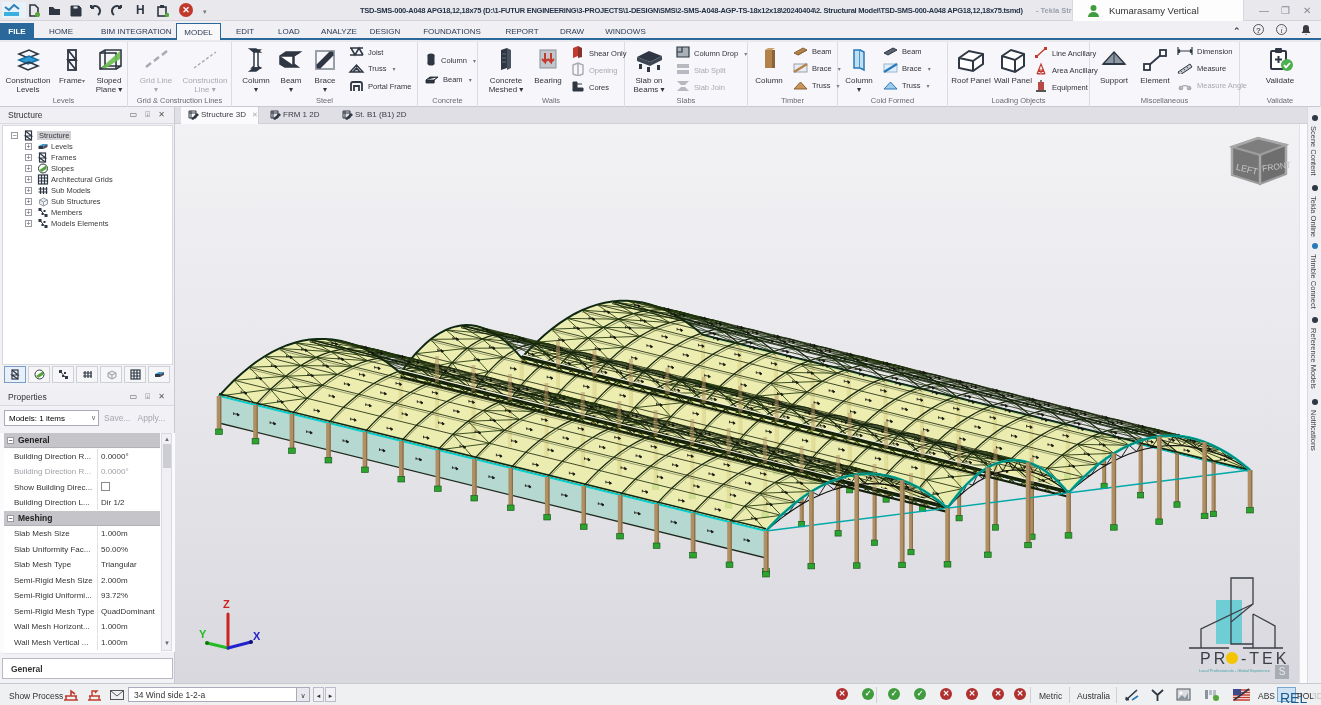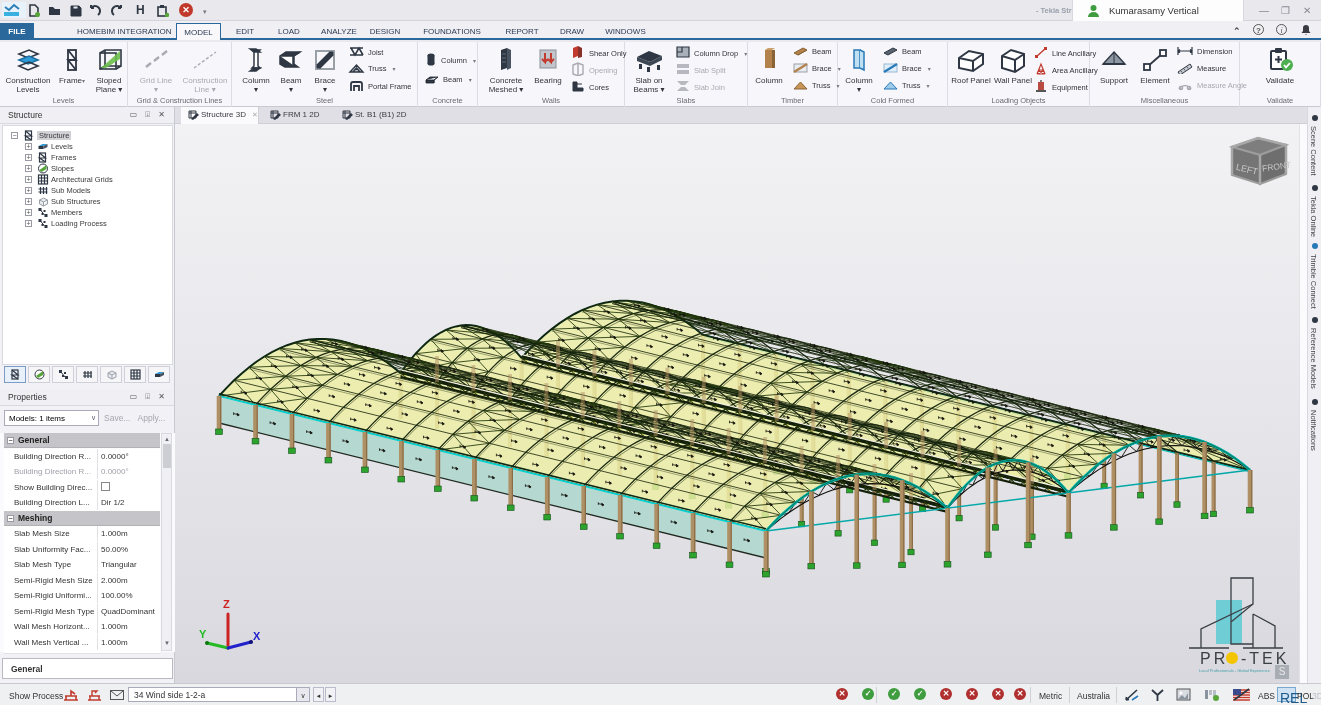--- a/index.html
+++ b/index.html
@@ -78,35 +78,36 @@
       <div class="abs" style="left:136px;top:3px;font-size:12px;font-weight:bold;color:#2e3743">H</div>
       <svg class="abs" style="left:156px;top:4px" width="13" height="13" viewBox="0 0 13 13">
         <rect x="2" y="3" width="8" height="9" fill="none" stroke="#2e3743" stroke-width="1.6"></rect>
         <rect x="4" y="1" width="4" height="3" fill="#2e3743"></rect>
         <circle cx="11" cy="11" r="2.2" fill="#57a639"></circle>
       </svg>
       <div class="abs" style="left:179px;top:3px;width:14px;height:14px;border-radius:50%;background:#c0392b">
         <div style="color:#fff;font-size:9px;text-align:center;line-height:14px;font-weight:bold">✕</div>
       </div>
       <div class="abs" style="left:203px;top:8px;font-size:7px;color:#777">▾</div>
+  <div class="tt abs">TSD-SMS-000-A048 APG18,12,18x75 (D:\1-FUTUR ENGINEERING\3-PROJECTS\1-DESIGN\SMS\2-SMS-A048-AGP-TS-18x12x18\20240404\2. Structural Model\TSD-SMS-000-A048 APG18,12,18x75.tsmd)</div>
   <div class="tg abs">- Tekla Str</div>
   <div id="userbox" class="abs">
         <svg class="abs" style="left:14px;top:4px" width="13" height="13" viewBox="0 0 13 13">
           <circle cx="6.5" cy="4" r="3" fill="#3f9c3f"></circle>
           <path d="M1,13 a5.5,5 0 0 1 11,0 Z" fill="#3f9c3f"></path>
         </svg>
         <span>Kumarasamy Vertical</span>
       </div>
   <span class="winbtn abs" style="left:1259px">—</span>
   <span class="winbtn abs" style="left:1281px">❐</span>
   <span class="winbtn abs" style="left:1303px">✕</span>
 </div>
 <div id="tabs" class="abs">
       <div id="filetab" class="rtab">FILE</div>
-      <div class="rtab" style="left:66px;width:46px">HOME</div>
+      <div class="rtab" style="left:38px;width:46px">HOME</div>
       <div class="rtab" style="left:101px;width:64px">BIM INTEGRATION</div>
       <div class="rtab" id="modeltab" style="left:176px;width:45px">MODEL</div>
       <div class="rtab" style="left:226px;width:38px">EDIT</div>
       <div class="rtab" style="left:269px;width:40px">LOAD</div>
       <div class="rtab" style="left:314px;width:50px">ANALYZE</div>
       <div class="rtab" style="left:364px;width:42px">DESIGN</div>
       <div class="rtab" style="left:411px;width:82px">FOUNDATIONS</div>
       <div class="rtab" style="left:498px;width:48px">REPORT</div>
       <div class="rtab" style="left:551px;width:42px">DRAW</div>
       <div class="rtab" style="left:598px;width:55px">WINDOWS</div>
@@ -509,21 +510,21 @@
             <span class="pm" style="left:14px;top:2px">+</span>
             <svg class="abs" style="left:26px;top:0px" width="12" height="11" viewBox="0 0 11 11">
               <g fill="#2e3743">
                 <rect x="1" y="1" width="3" height="3"></rect>
                 <rect x="6" y="3" width="2" height="2"></rect>
                 <rect x="4" y="6" width="2" height="2"></rect>
                 <rect x="7" y="7" width="3" height="3"></rect>
                 <path d="M3,3 L7,8" stroke="#2e3743" stroke-width="1"></path>
               </g>
             </svg>
-            <span class="abs" style="left:40px;top:1px">Loading Process</span>
+            <span class="abs" style="left:40px;top:1px">Models Elements</span>
           </div>
         </div>
   </div>
   <div class="abs" style="left:0px;top:259px;width:175px;height:21px">
         <div class="abs" style="left:4px;top:0px;width:22px;height:17px;border:1px solid #7a9cc6;background:#e8f0fa"><svg width="20" height="15" viewBox="0 0 20 15">
             <g transform="translate(5,2)">
               <g stroke="#2e3743" fill="none" stroke-width="1.2">
                 <rect x="2" y="1" width="6" height="9"></rect>
                 <path d="M2,1 L8,6 L2,6 L8,10"></path>
               </g>
@@ -624,21 +625,21 @@
           <span class="v">Triangular</span>
           <span class="abs" style="left:93px;top:0;width:1px;height:15px;background:#e2e2e6"></span>
         </div>
         <div class="prop-r" style="top:139.5px">
           <span class="n">Semi-Rigid Mesh Size</span>
           <span class="v">2.000m</span>
           <span class="abs" style="left:93px;top:0;width:1px;height:15px;background:#e2e2e6"></span>
         </div>
         <div class="prop-r" style="top:155.0px">
           <span class="n">Semi-Rigid Uniformi...</span>
-          <span class="v">100.00%</span>
+          <span class="v">93.72%</span>
           <span class="abs" style="left:93px;top:0;width:1px;height:15px;background:#e2e2e6"></span>
         </div>
         <div class="prop-r" style="top:170.5px">
           <span class="n">Semi-Rigid Mesh Type</span>
           <span class="v">QuadDominant</span>
           <span class="abs" style="left:93px;top:0;width:1px;height:15px;background:#e2e2e6"></span>
         </div>
         <div class="prop-r" style="top:186.0px">
           <span class="n">Wall Mesh Horizont...</span>
           <span class="v">1.000m</span>

